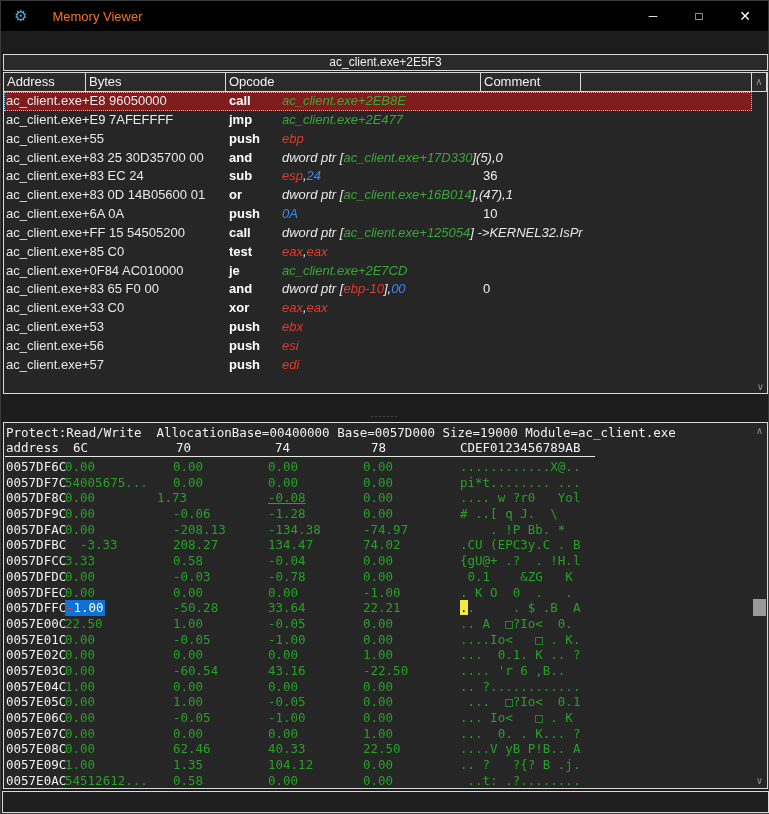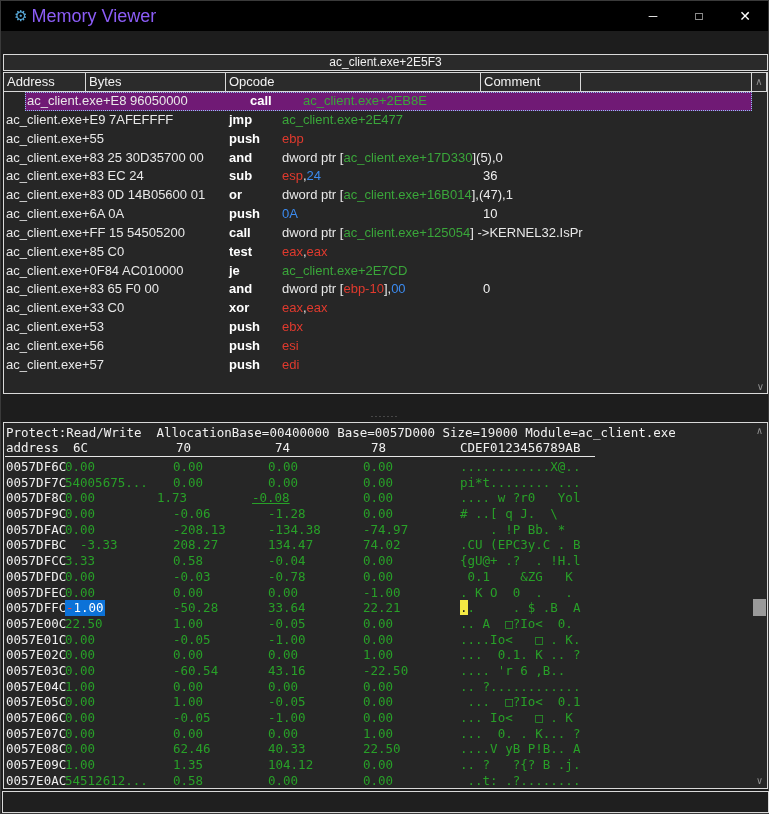--- a/index.html
+++ b/index.html
@@ -3,21 +3,21 @@
 <meta charset="utf-8">
 <style>
   html,body{margin:0;padding:0;background:#151515;}
   body{width:769px;height:814px;position:relative;overflow:hidden;
        font-family:"Liberation Sans",sans-serif;-webkit-font-smoothing:antialiased;}
   .window{position:absolute;inset:0;background:#1D1D1D;border:1px solid #3a3a3a;box-sizing:border-box;}
 
   
   .titlebar{position:absolute;top:0;left:0;right:0;height:30px;background:#000;display:flex;align-items:center;}
   .app-icon{margin-left:13px;font-size:15px;color:#57A8D8;line-height:30px;}
-  .title{margin-left:4px;color:#8b5cf6;font-size:18px;}
+  .title{margin-left:25px;color:#f97316;font-size:13px;}
   .winbtns{position:absolute;right:0;top:0;height:30px;display:flex;}
   .wbtn{width:46px;height:30px;line-height:30px;text-align:center;color:#fff;font-size:12px;cursor:default;}
 
   
   .menubar{position:absolute;top:30px;left:0;right:0;height:21px;background:#2B2B2B;display:flex;align-items:center;padding-left:1px;}
   .menu-item{color:#EAEAEA;font-size:13px;padding:0 7px;line-height:21px;}
 
   
   .addrbar{position:absolute;left:2px;width:765px;top:53px;height:17px;box-sizing:border-box;
            background:#2A2A2A;border:1px solid #D9D9D9;color:#F0F0F0;font-size:12px;
@@ -27,25 +27,25 @@
   .disasm{position:absolute;left:2px;width:765px;top:71px;height:322px;box-sizing:border-box;
           background:#262626;border:1px solid #D9D9D9;overflow:hidden;}
   .dheader{display:flex;height:19px;}
   .dcell{box-sizing:border-box;background:#2B2B2B;border-right:1px solid #D9D9D9;border-bottom:1px solid #D9D9D9;
          color:#F2F2F2;font-size:13px;line-height:17px;padding-left:3px;overflow:hidden;}
   .dcell.filler{flex:1;padding:0;}
   .dcell.scrollcell{width:15px;padding:0;text-align:center;color:#909090;font-size:10px;line-height:17px;}
   .drows{position:absolute;top:19px;left:0;right:15px;bottom:0;}
   .drow{position:relative;height:18.85px;line-height:18.8px;font-size:13px;color:#E8E8E8;}
   .drow span{position:absolute;white-space:pre;}
-  .drow.sel{background:#701a75;outline:1px dotted #8FC7F2;outline-offset:-1px;margin-left:21px;}
+  .drow.sel{background:#7f1d1d;outline:1px dotted #8FC7F2;outline-offset:-1px;}
   .d-left{left:2px;}
   .d-op{left:225px;font-weight:bold;color:#FFFFFF;}
   .d-operands{left:278px;}
-  .d-operands span{position:static;}
+  .d-operands span{position:static;font-style:italic;}
   .d-comment{left:479px;color:#F0F0F0;}
   .seg-sym{color:#3AA63A;}
   .seg-reg{color:#E03A2E;}
   .seg-num{color:#3B8BF0;}
   .seg-plain{color:#E8E8E8;}
   .dscroll-down{position:absolute;bottom:1px;right:3px;color:#909090;font-size:10px;}
 
   
   .callproc{position:absolute;left:2px;width:765px;top:396px;height:17px;box-sizing:border-box;
             background:#262626;border:1px solid #D9D9D9;color:#F2F2F2;text-align:center;
@@ -218,21 +218,21 @@
     <div class="infoline">Protect:Read/Write  AllocationBase=00400000 Base=0057D000 Size=19000 Module=ac_client.exe</div>
     <div class="hexheader">
       <span class="hh-addr">address</span>
       <span id="hh-offsets" style="display:contents"><span class="hh-off" style="left: 69px;">6C</span><span class="hh-off" style="left: 172px;">70</span><span class="hh-off" style="left: 271px;">74</span><span class="hh-off" style="left: 367px;">78</span></span>
       <span class="hh-ascii">CDEF0123456789AB</span>
     </div>
     <div class="hexunderline"></div>
     <div class="mrows" id="mrows">
         <div class="mrow"><span class="m-addr">0057DF6C</span><span class="m-val" style="left: 61px;">0.00</span><span class="m-val" style="left: 169px;">0.00</span><span class="m-val" style="left: 264px;">0.00</span><span class="m-val" style="left: 359px;">0.00</span><span class="m-ascii">............X@..</span></div>
         <div class="mrow"><span class="m-addr">0057DF7C</span><span class="m-val" style="left: 61px;">54005675...</span><span class="m-val" style="left: 169px;">0.00</span><span class="m-val" style="left: 264px;">0.00</span><span class="m-val" style="left: 359px;">0.00</span><span class="m-ascii">pi*t........ ...</span></div>
-        <div class="mrow"><span class="m-addr">0057DF8C</span><span class="m-val" style="left: 61px;">0.00</span><span class="m-val" style="left: 153px;">1.73</span><span class="m-val" style="left: 248px; text-decoration: underline;">-0.08</span><span class="m-val" style="left: 359px;">0.00</span><span class="m-ascii">.... w ?r0   Yol</span></div>
+        <div class="mrow"><span class="m-addr">0057DF8C</span><span class="m-val" style="left: 61px;">0.00</span><span class="m-val" style="left: 153px;">1.73</span><span class="m-val" style="left: 264px; text-decoration: underline;">-0.08</span><span class="m-val" style="left: 359px;">0.00</span><span class="m-ascii">.... w ?r0   Yol</span></div>
         <div class="mrow"><span class="m-addr">0057DF9C</span><span class="m-val" style="left: 61px;">0.00</span><span class="m-val" style="left: 169px;">-0.06</span><span class="m-val" style="left: 264px;">-1.28</span><span class="m-val" style="left: 359px;">0.00</span><span class="m-ascii"># ..[ q J.  \</span></div>
         <div class="mrow"><span class="m-addr">0057DFAC</span><span class="m-val" style="left: 61px;">0.00</span><span class="m-val" style="left: 169px;">-208.13</span><span class="m-val" style="left: 264px;">-134.38</span><span class="m-val" style="left: 359px;">-74.97</span><span class="m-ascii">    . !P Bb. *</span></div>
         <div class="mrow"><span class="m-addr">0057DFBC</span><span class="m-val" style="left: 76px;">-3.33</span><span class="m-val" style="left: 169px;">208.27</span><span class="m-val" style="left: 264px;">134.47</span><span class="m-val" style="left: 359px;">74.02</span><span class="m-ascii">.CU (EPC3y.C . B</span></div>
         <div class="mrow"><span class="m-addr">0057DFCC</span><span class="m-val" style="left: 61px;">3.33</span><span class="m-val" style="left: 169px;">0.58</span><span class="m-val" style="left: 264px;">-0.04</span><span class="m-val" style="left: 359px;">0.00</span><span class="m-ascii">{gU@+ .?  . !H.l</span></div>
         <div class="mrow"><span class="m-addr">0057DFDC</span><span class="m-val" style="left: 61px;">0.00</span><span class="m-val" style="left: 169px;">-0.03</span><span class="m-val" style="left: 264px;">-0.78</span><span class="m-val" style="left: 359px;">0.00</span><span class="m-ascii"> 0.1    &amp;ZG   K</span></div>
         <div class="mrow"><span class="m-addr">0057DFEC</span><span class="m-val" style="left: 61px;">0.00</span><span class="m-val" style="left: 169px;">0.00</span><span class="m-val" style="left: 264px;">0.00</span><span class="m-val" style="left: 359px;">-1.00</span><span class="m-ascii">. K O  0  .   .</span></div>
         <div class="mrow"><span class="m-addr">0057DFFC</span><span class="m-val m-sel" style="left: 61px;"><span class="neg">-</span>1.00</span><span class="m-val" style="left: 169px;">-50.28</span><span class="m-val" style="left: 264px;">33.64</span><span class="m-val" style="left: 359px;">22.21</span><span class="m-ascii"><span class="ahl">.</span>.     . $ .B  A</span></div>
         <div class="mrow"><span class="m-addr">0057E00C</span><span class="m-val" style="left: 61px;">22.50</span><span class="m-val" style="left: 169px;">1.00</span><span class="m-val" style="left: 264px;">-0.05</span><span class="m-val" style="left: 359px;">0.00</span><span class="m-ascii">.. A  □?Io&lt;  0.</span></div>
         <div class="mrow"><span class="m-addr">0057E01C</span><span class="m-val" style="left: 61px;">0.00</span><span class="m-val" style="left: 169px;">-0.05</span><span class="m-val" style="left: 264px;">-1.00</span><span class="m-val" style="left: 359px;">0.00</span><span class="m-ascii">....Io&lt;   □ . K.</span></div>
         <div class="mrow"><span class="m-addr">0057E02C</span><span class="m-val" style="left: 61px;">0.00</span><span class="m-val" style="left: 169px;">0.00</span><span class="m-val" style="left: 264px;">0.00</span><span class="m-val" style="left: 359px;">1.00</span><span class="m-ascii">...  0.1. K .. ?</span></div>

